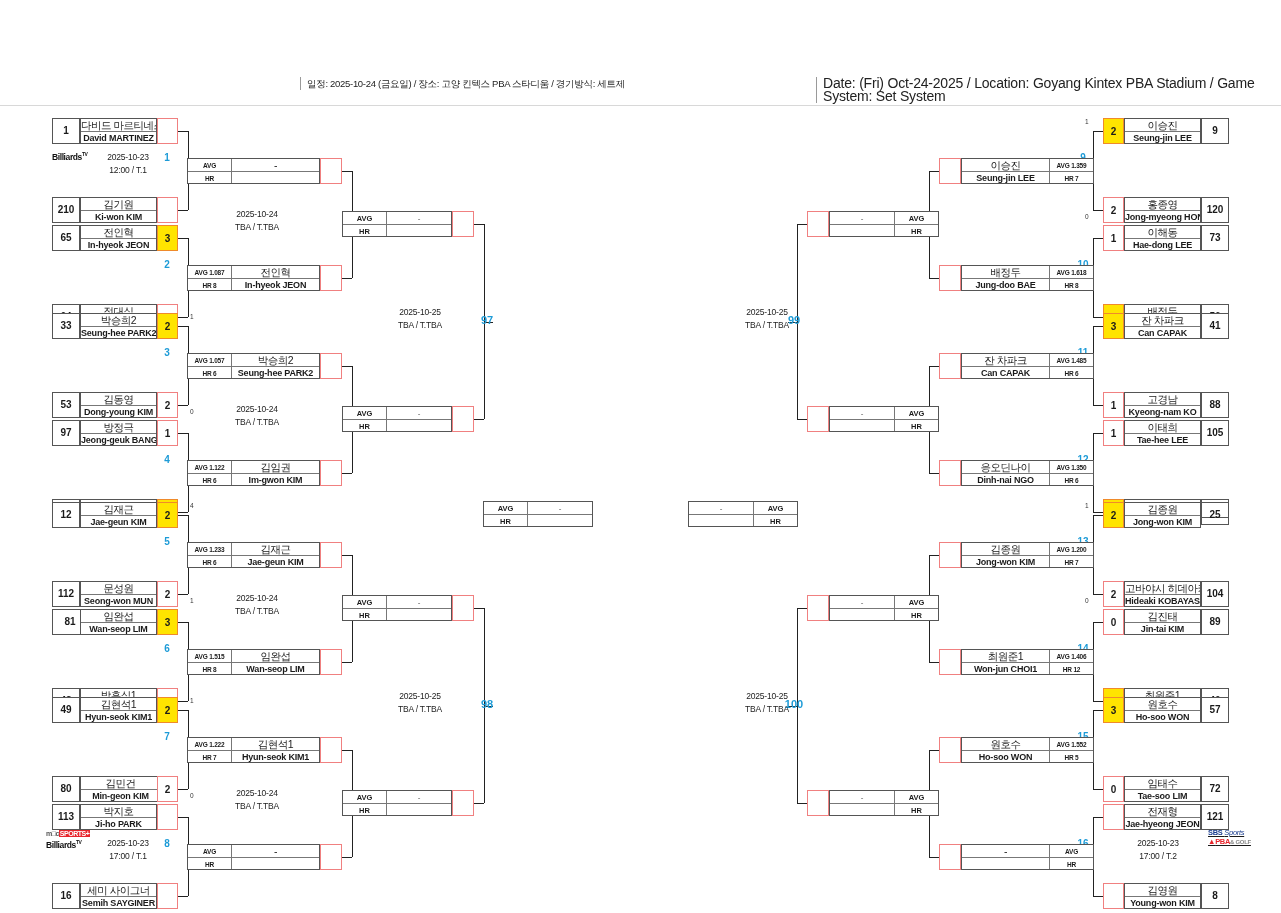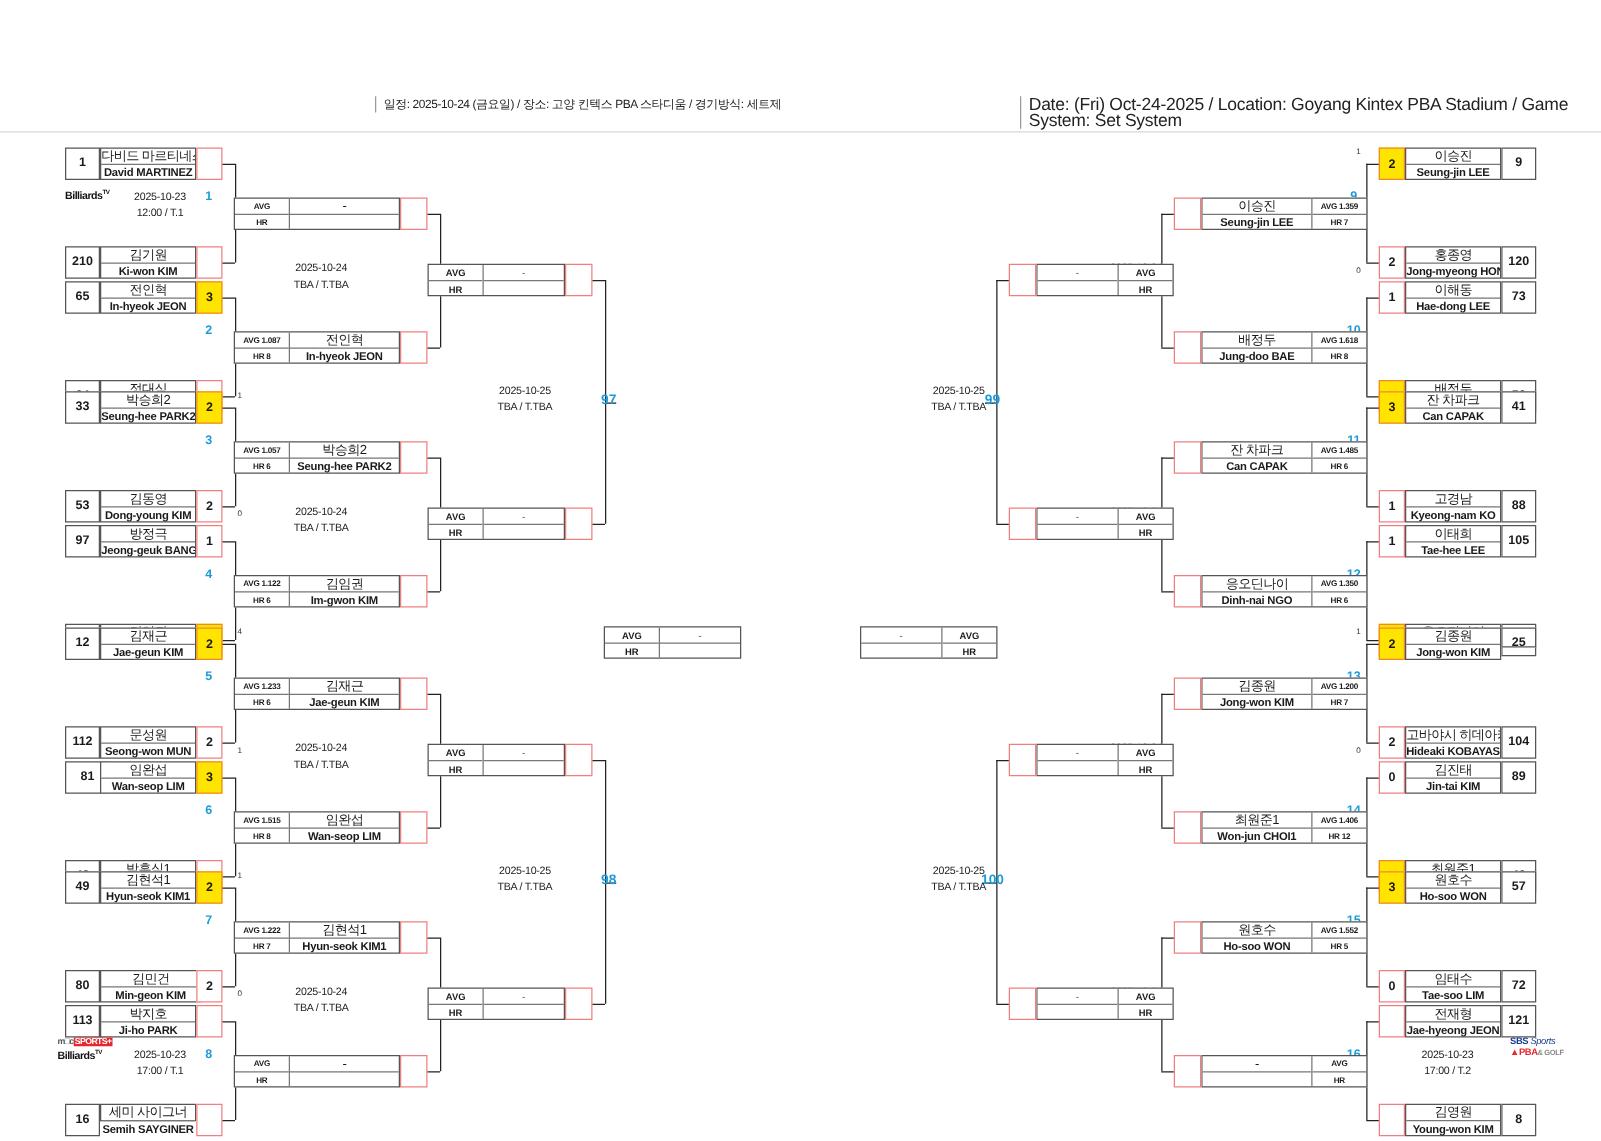--- a/index.html
+++ b/index.html
@@ -77,21 +77,21 @@
   .sched { position:absolute; text-align:center; font-size:8.5px; line-height:13px;
            letter-spacing:-0.2px; color:#222; }
   .setnum { position:absolute; font-size:6.5px; color:#333; }
 
   
   .bcast { position:absolute; font-size:7px; font-weight:bold; line-height:8px; }
   .bcast .mbc { color:#555; letter-spacing:-0.5px; }
   .bcast .mbc em { background:#e8262d; color:#fff; font-style:normal; padding:0 1px; }
   .bcast .bil { color:#111; font-size:8.5px; letter-spacing:-0.4px; }
   .bcast .bil sup { font-size:5px; }
-  .sbs { position:absolute; font-size:7.5px; line-height:9px; font-weight:bold; }
+  .sbs { position:absolute; font-size:7.5px; line-height:9px; font-weight:bold;text-decoration:underline; }
   .sbs .s1 { color:#1b3e8f; letter-spacing:-0.3px; }
   .sbs .s1 i { color:#1b3e8f; font-style:italic; font-weight:normal; }
   .sbs .s2 { color:#e8262d; letter-spacing:-0.3px; }
   .sbs .s2 u { color:#888; text-decoration:none; font-size:6px; }
 </style>
 </head>
 <body>
 
 <div class="page">
 
@@ -228,21 +228,21 @@
       <div class="mno sm" style="left:149px;top:730.5px;width:36px">7</div>
       <div class="setnum" style="left:190px;top:697px">1</div>
       <div class="setnum" style="left:190px;top:792px">0</div>
       <div class="seedcell" style="left:52px;top:804px;width:28px;height:26px;line-height:24px">113</div>
       <div class="namecell" style="left:80px;top:804px;width:77px;height:26px">
           <div class="kr">박지호</div>
           <div class="en">Ji-ho PARK</div>
         </div>
       <div class="scorecell" style="left:157px;top:804px;width:21px;height:26px"></div>
       <div class="seedcell" style="left:52px;top:883px;width:28px;height:26px;line-height:24px">16</div>
-      <div class="namecell" style="left:80px;top:883px;width:77px;height:14px">
+      <div class="namecell" style="left:80px;top:883px;width:77px;height:26px">
           <div class="kr">세미 사이그너</div>
           <div class="en">Semih SAYGINER</div>
         </div>
       <div class="scorecell" style="left:157px;top:883px;width:21px;height:26px"></div>
       <div class="ln lnh" style="left:178px;top:817px;width:10px"></div>
       <div class="ln lnh" style="left:178px;top:896px;width:10px"></div>
       <div class="ln lnv" style="left:188px;top:817px;height:79px"></div>
       <div class="ln lnh" style="left:188px;top:856.5px;width:9px"></div>
       <div class="mno sm" style="left:149px;top:837.5px;width:36px">8</div>
       <div class="sched" style="left:88px;top:836.5px;width:80px">2025-10-23<br>17:00 / T.1</div>

